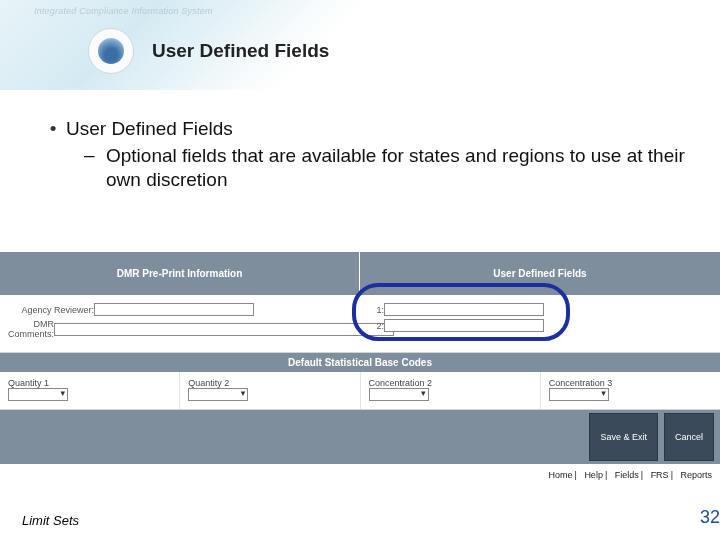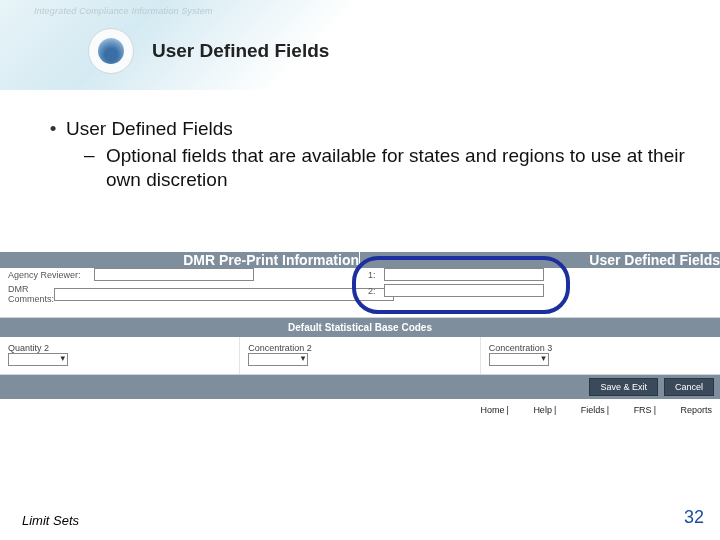--- a/index.html
+++ b/index.html
@@ -27,27 +27,27 @@
   .body-content { position: absolute; top: 118px; left: 40px; right: 20px; }
   .bullet-row { display: flex; align-items: flex-start; font-size: 19px; color: #111; }
   .bullet { width: 26px; text-align: center; color: #333; }
   .dash-row { display: flex; align-items: flex-start; font-size: 19px; color: #111; margin-left: 44px; margin-top: 4px; }
   .dash { width: 22px; }
   .dash-text { max-width: 590px; line-height: 1.25; }
 
   .app-shot { position: absolute; top: 252px; left: 0; width: 720px; }
 
   .dual-head { display: flex; width: 100%; }
-  .head-cell { background: #7f8e9c; color: #fff; font-size: 14px; font-weight: bold; text-align: right; padding: 0 0; border-right: 1px solid #fff; }
+  .head-cell { background: #7f8e9c; color: #fff; font-size: 10px; font-weight: bold; text-align: center; padding: 16px 0; border-right: 1px solid #fff; }
   .head-cell:last-child { border-right: none; }
   .h-left { width: 50%; }
   .h-right { width: 50%; }
 
   .dual-body { display: flex; width: 100%; border-bottom: 1px solid #d0d4d8; }
-  .body-col { width: 50%; padding: 0 8px 10px 8px; font-size: 9px; color: #555; }
+  .body-col { width: 50%; padding: 8px 8px 10px 8px; font-size: 9px; color: #555; text-align: right; }
   .body-col.right { position: relative; }
   .fld-row { display: flex; align-items: center; margin-bottom: 3px; }
   .fld-label { width: 86px; }
   .fld-num { width: 16px; }
   .fld-input { flex: 0 0 160px; height: 13px; border: 1px solid #888; background: #fff; }
   .fld-input.wide { flex: 0 0 340px; }
 
   .highlight-oval {
     position: absolute; top: -12px; left: -8px; width: 218px; height: 58px;
     border: 4px solid #1b2f9e; border-radius: 26px;
@@ -55,29 +55,29 @@
 
   .subhead { background: #7f8e9c; color: #fff; font-size: 10px; font-weight: bold; text-align: center; padding: 4px 16px; }
 
   .stat-row { display: flex; width: 100%; border-bottom: 1px solid #d0d4d8; }
   .stat-cell { flex: 1; padding: 6px 8px; font-size: 9px; color: #444; border-right: 1px solid #e2e5e8; }
   .stat-cell:last-child { border-right: none; }
   .mini-select { width: 60px; height: 13px; border: 1px solid #888; background: #fff; display: inline-block; position: relative; }
   .mini-select::after { content: "▾"; position: absolute; right: 2px; top: -1px; font-size: 9px; color: #333; }
 
   .btn-bar { background: #7f8e9c; display: flex; justify-content: flex-end; padding: 3px 6px; gap: 6px; }
-  .app-btn { background: #3a4a5a; color: #fff; font-size: 9px; padding: 3px 10px; border: 1px solid #2a3642; }
+  .app-btn { background: #3a4a5a; color: #fff; font-size: 9px; padding: 18px 10px; border: 1px solid #2a3642; }
   .app-btn:first-child { background: #3a4a5a; }
 
   .link-bar { text-align: right; padding: 6px 8px 0 0; font-size: 9px; color: #222; }
-  .link-bar span { margin-left: 20px; }
+  .link-bar span { margin-left: 3px; }
   .link-bar .sep { margin: 0 2px; }
 
   .footer-label { position: absolute; bottom: 12px; left: 22px; font-size: 13px; font-style: italic; color: #000000; }
-  .page-num { position: absolute; bottom: 12px; right: 16px; font-size: 18px; color: #1a4fa0; margin-left: 28px; }
+  .page-num { position: absolute; bottom: 12px; right: 0; font-size: 18px; color: #1a4fa0; margin-left: 28px; }
 </style>
 </head>
 <body>
 
 <div class="header-bg"></div>
 <div class="system-tag">Integrated Compliance Information System</div>
 <div class="epa-logo">
     <div class="epa-inner"></div>
   </div>
 <div class="title">User Defined Fields</div>
@@ -117,20 +117,21 @@
       </div>
       <div class="fld-row">
         <span class="fld-num">2:</span>
         <span class="fld-input"></span>
       </div>
     </div>
   </div>
 
   <div class="subhead">Default Statistical Base Codes</div>
   <div class="stat-row">
+    <div class="stat-cell"><div>Quantity 1</div><div class="mini-select"></div></div>
     <div class="stat-cell"><div>Quantity 2</div><div class="mini-select"></div></div>
     <div class="stat-cell"><div>Concentration 2</div><div class="mini-select"></div></div>
     <div class="stat-cell"><div>Concentration 3</div><div class="mini-select"></div></div>
   </div>
 
   <div class="btn-bar">
     <div class="app-btn">Save &amp; Exit</div>
     <div class="app-btn">Cancel</div>
   </div>
 

